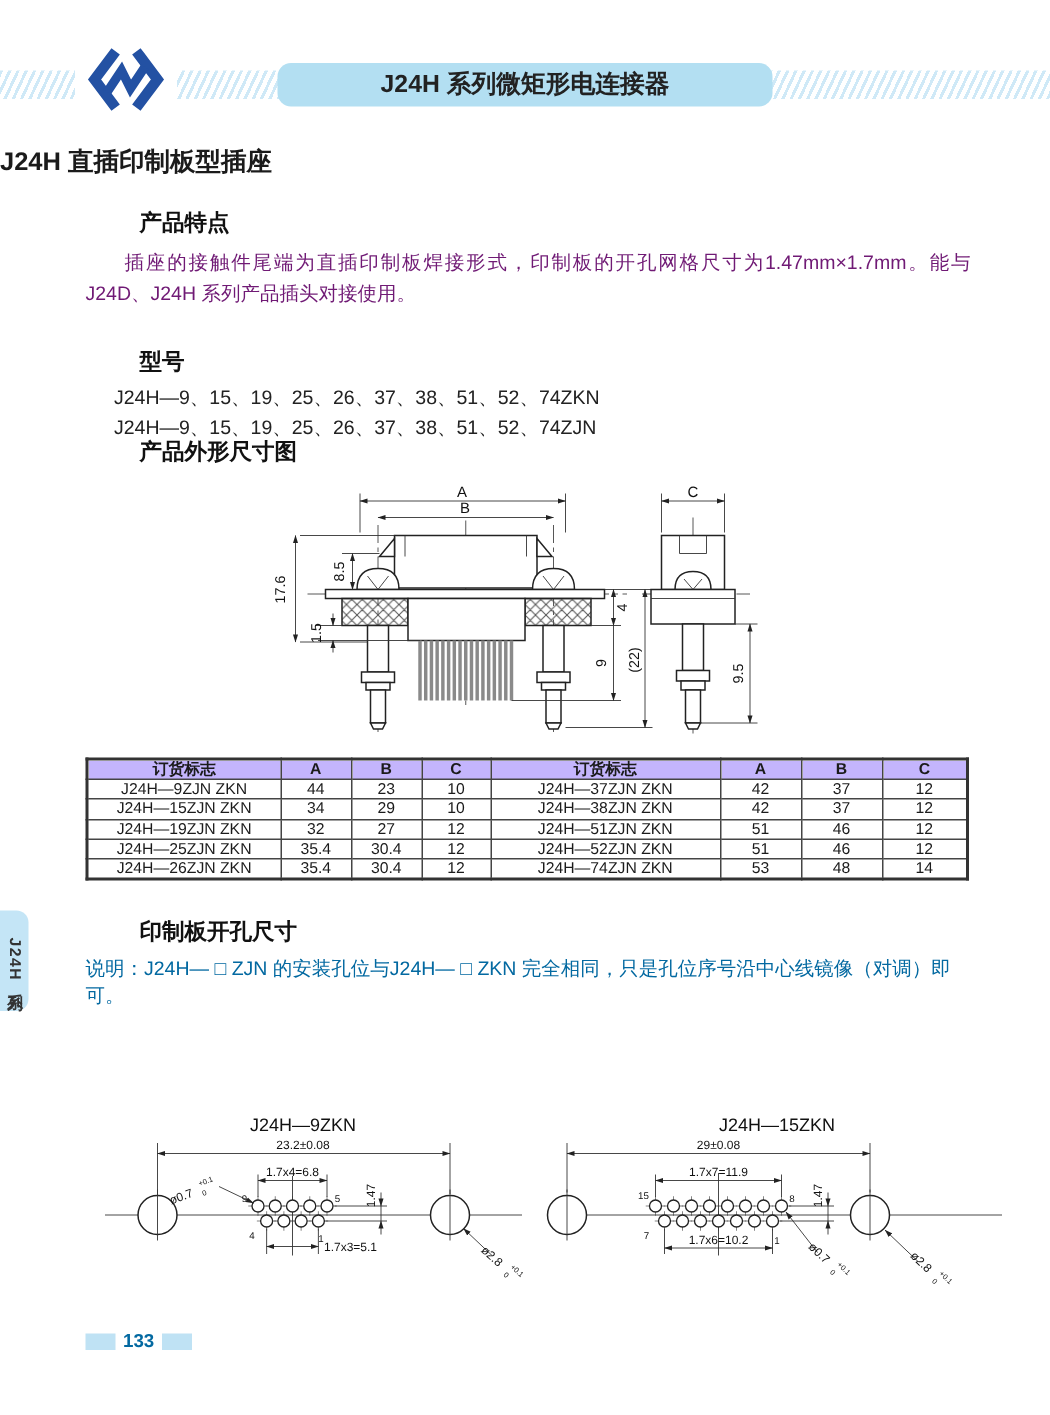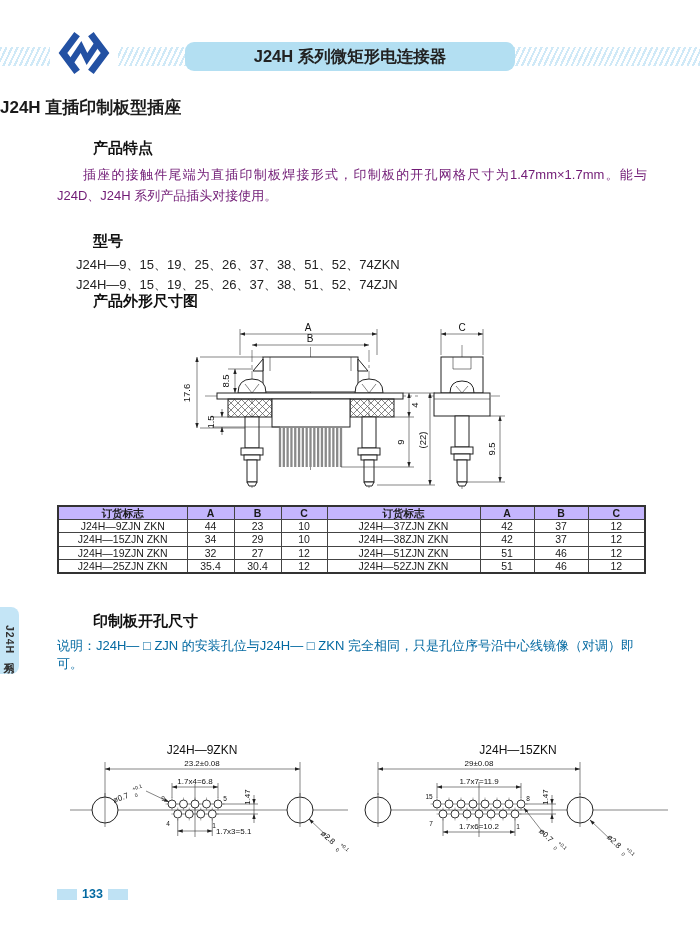--- a/index.html
+++ b/index.html
@@ -247,20 +247,30 @@
         </tr>
         <tr>
           <td>J24H—25ZJN ZKN</td>
           <td>35.4</td>
           <td>30.4</td>
           <td>12</td>
           <td>J24H—52ZJN ZKN</td>
           <td>51</td>
           <td>46</td>
           <td>12</td>
+        </tr>
+        <tr>
+          <td>J24H—26ZJN ZKN</td>
+          <td>35.4</td>
+          <td>30.4</td>
+          <td>12</td>
+          <td>J24H—74ZJN ZKN</td>
+          <td>53</td>
+          <td>48</td>
+          <td>14</td>
         </tr>
       </tbody>
   </table>
 
   <div class="h1" style="top:612px">印制板开孔尺寸</div>
   <div class="note" style="top:637px">说明：J24H— □ ZJN 的安装孔位与J24H— □ ZKN 完全相同，只是孔位序号沿中心线镜像（对调）即可。</div>
 
   <div class="tab">
     <span>J24H系列</span>
   </div>

